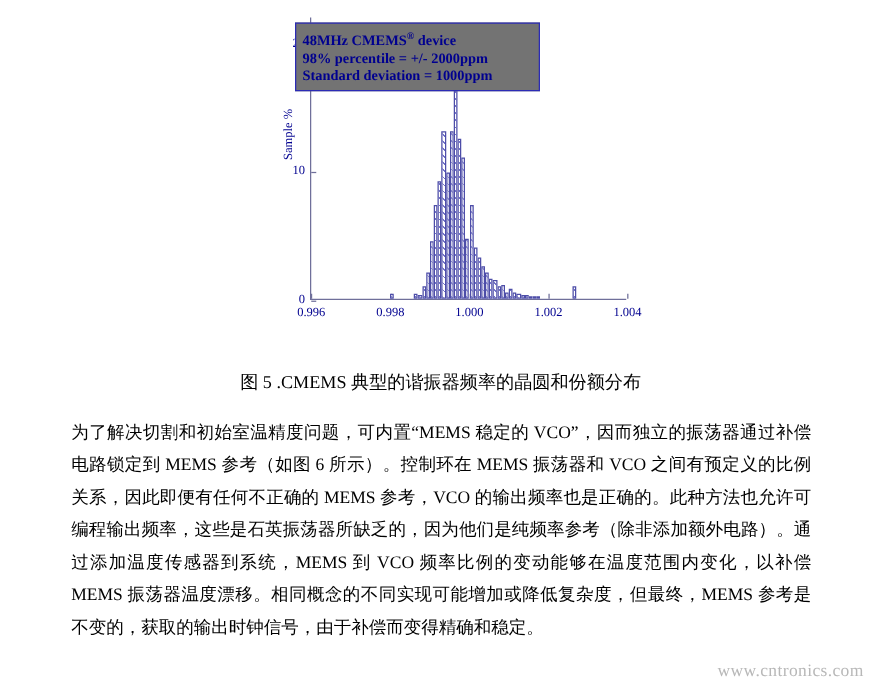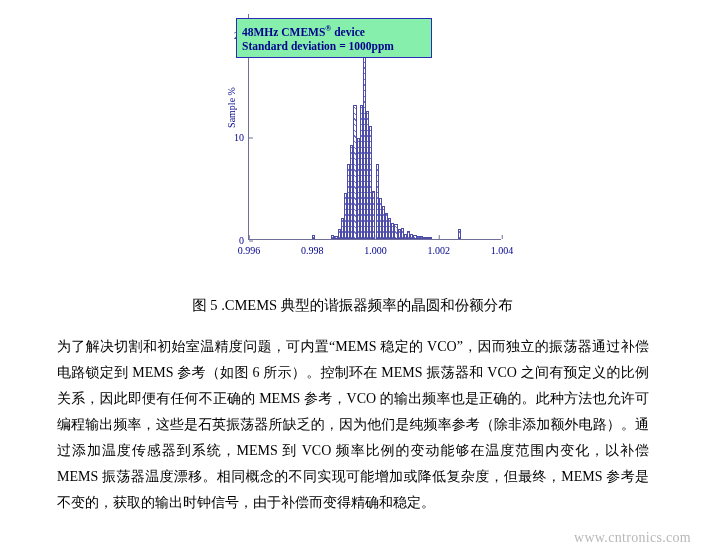--- a/index.html
+++ b/index.html
@@ -36,21 +36,21 @@
     box-sizing: border-box;
   }
 
   
   #annotation {
     position: absolute;
     left: 43px;
     top: 12px;
     width: 196px;
     border: 1px solid #2b2bb5;
-    background: #86efac;
+    background: #737373;
     padding: 3px 5px 4px 5px;
     box-sizing: border-box;
   }
   #annotation .line {
     font-family: "Liberation Serif", serif;
     font-size: 11.5px;
     color: #00008f;
     font-weight: bold;
     line-height: 14px;
     white-space: nowrap;
@@ -250,20 +250,21 @@
         <div class="bar" style="left: 177.1px; width: 3.16px; height: 2.05px;"></div>
         <div class="bar" style="left: 180.26px; width: 3.16px; height: 2.05px;"></div>
         <div class="bar" style="left: 208.72px; width: 3.16px; height: 10.27px;"></div>
       </div>
   </div>
 
   <div id="annotation">
     <div class="line">
       <span>48MHz CMEMS</span><sup>®</sup><span> device</span>
     </div>
+    <div class="line">98% percentile = +/- 2000ppm</div>
     <div class="line">Standard deviation = 1000ppm</div>
   </div>
 
   <div id="ylabel">Sample %</div>
 </div>
 
 <div id="caption">图 5 .CMEMS 典型的谐振器频率的晶圆和份额分布</div>
 
 <div id="bodytext">为了解决切割和初始室温精度问题，可内置“MEMS 稳定的 VCO”，因而独立的振荡器通过补偿电路锁定到 MEMS 参考（如图 6 所示）。控制环在 MEMS 振荡器和 VCO 之间有预定义的比例关系，因此即便有任何不正确的 MEMS 参考，VCO 的输出频率也是正确的。此种方法也允许可编程输出频率，这些是石英振荡器所缺乏的，因为他们是纯频率参考（除非添加额外电路）。通过添加温度传感器到系统，MEMS 到 VCO 频率比例的变动能够在温度范围内变化，以补偿 MEMS 振荡器温度漂移。相同概念的不同实现可能增加或降低复杂度，但最终，MEMS 参考是不变的，获取的输出时钟信号，由于补偿而变得精确和稳定。</div>
 

